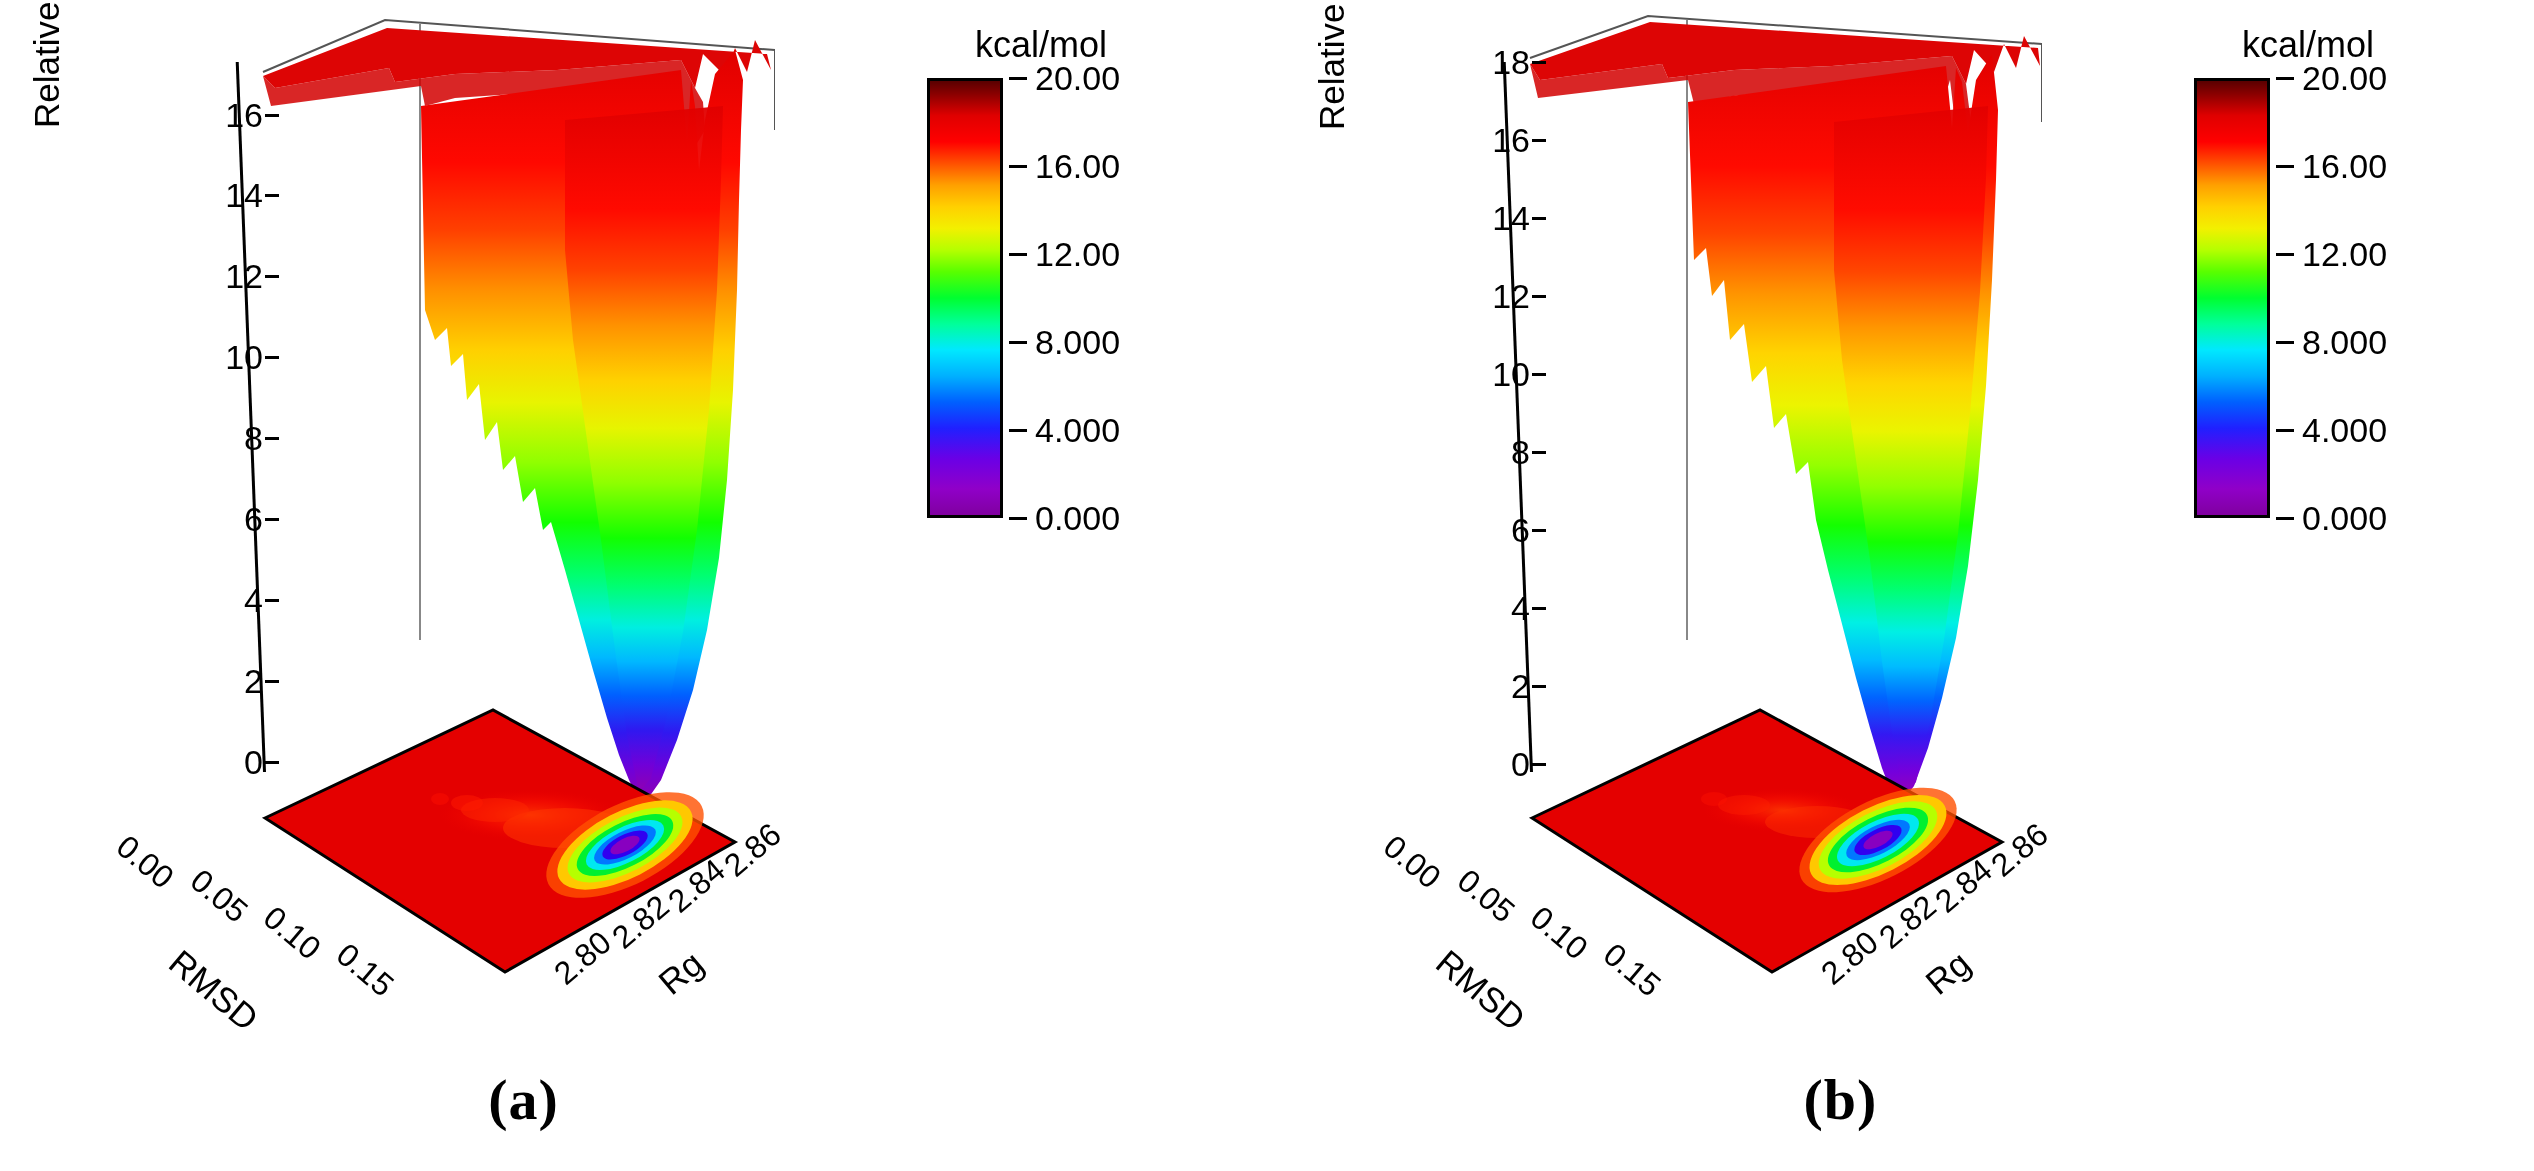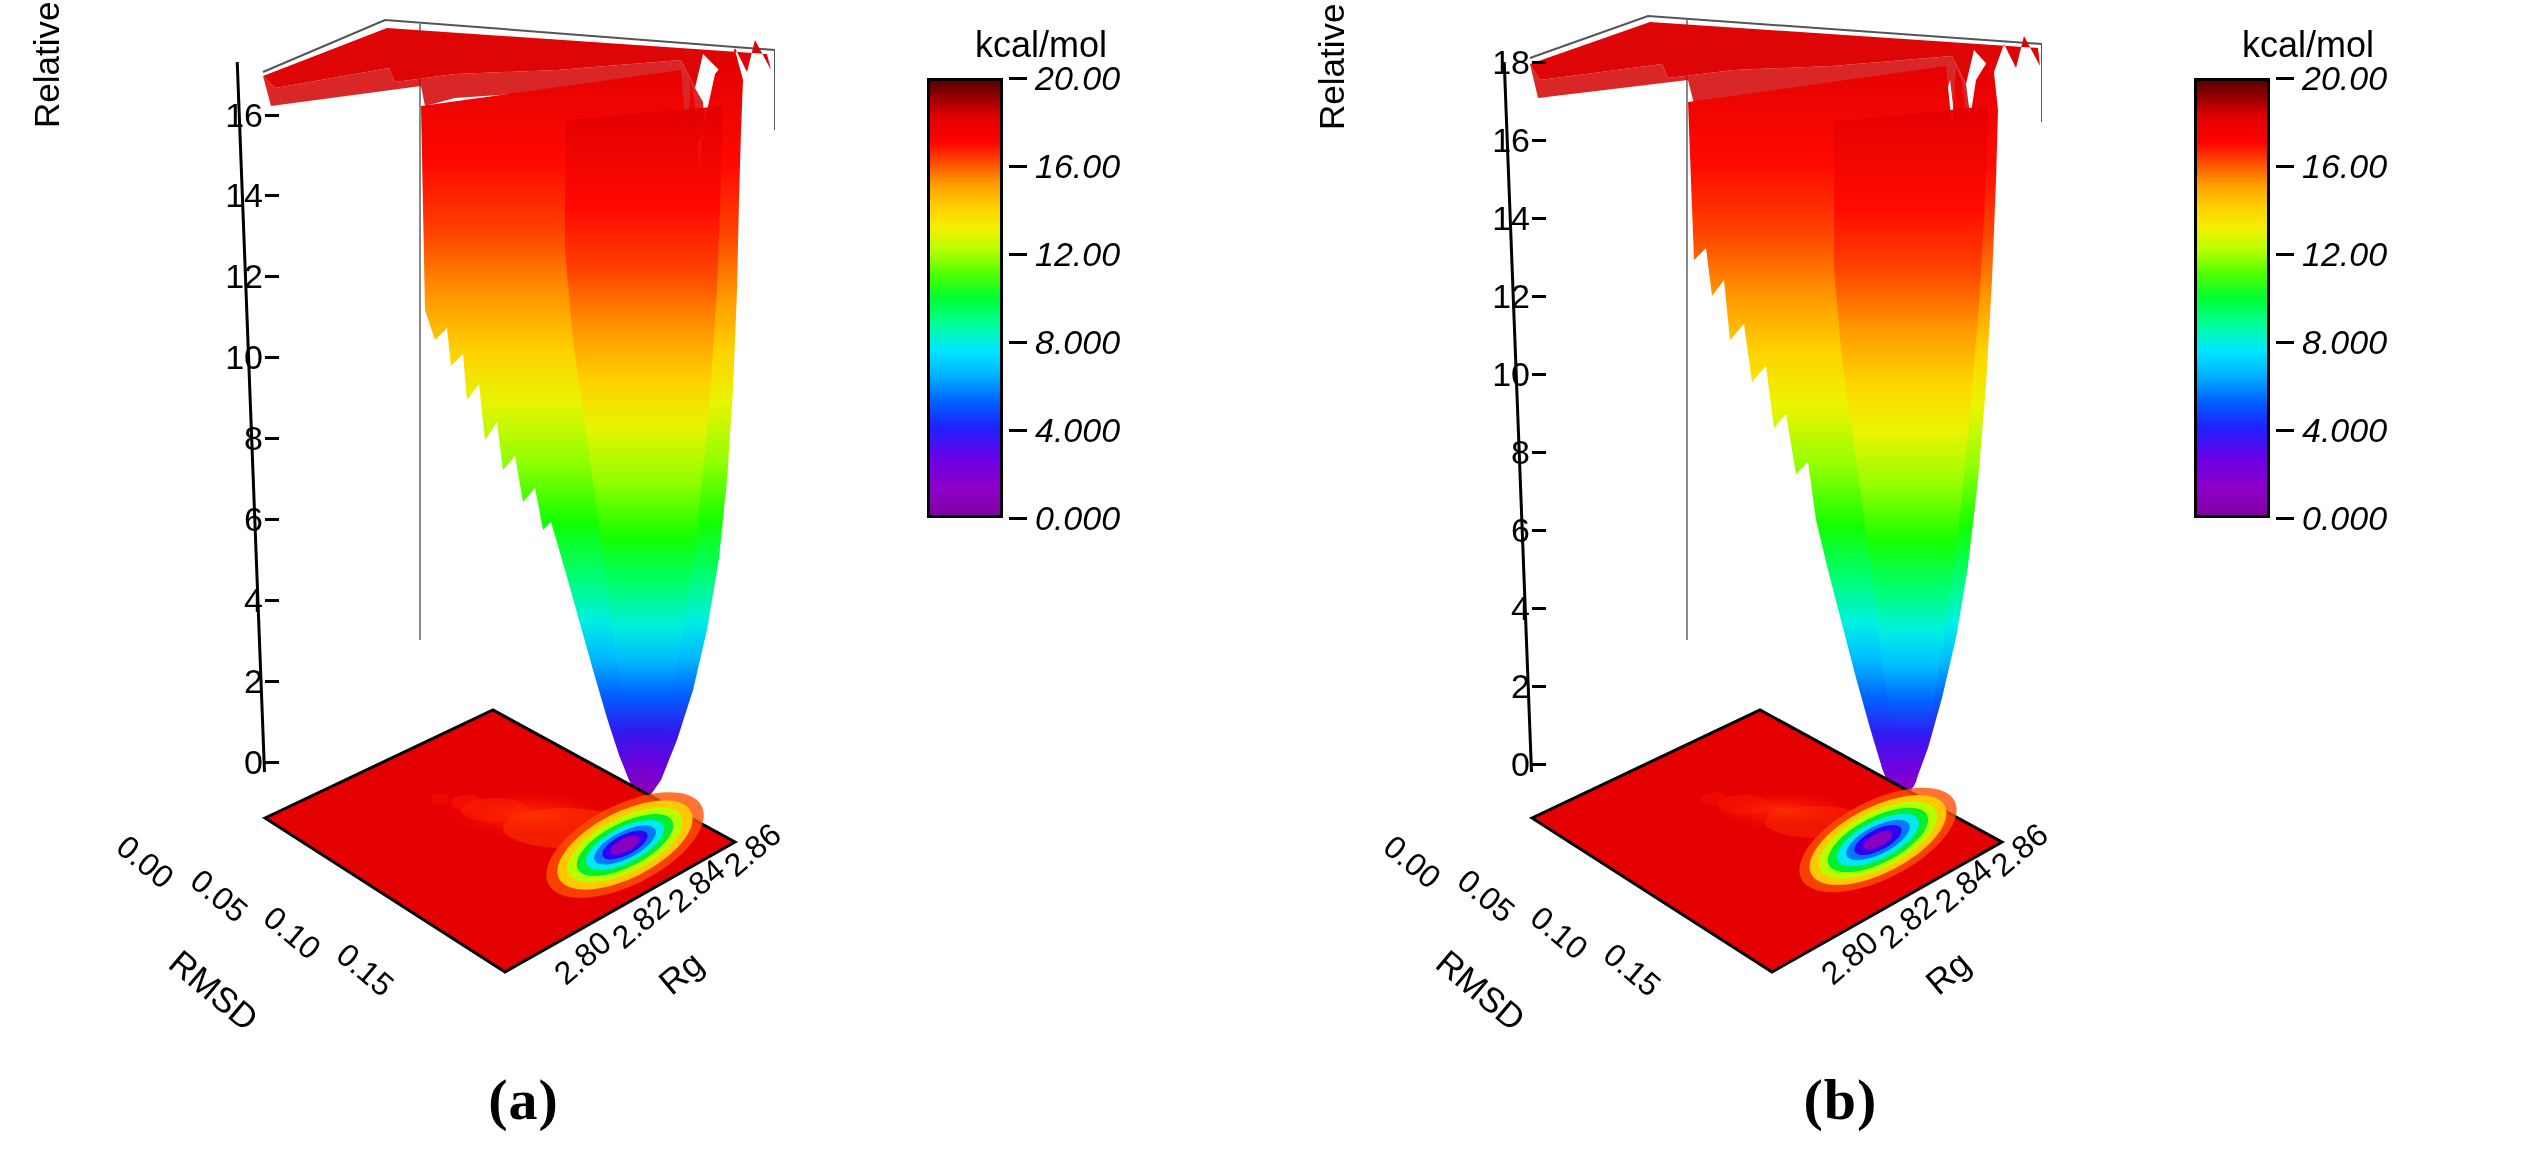--- a/index.html
+++ b/index.html
@@ -74,21 +74,21 @@
       #ffa000 76%,
       #ff5000 81%,
       #ff0000 86%,
       #e00000 92%,
       #8a0000 97%,
       #5a0000 100%);
   }
   .cbar-tick{
     position:absolute;left:104px;font-size:34px;color:#000;white-space:nowrap;
   }
-  .cbar-tick .lbl{display:inline-block;transform:translateY(-50%);padding-left:26px;font-style:italic;}
+  .cbar-tick .lbl{display:inline-block;transform:translateY(-50%);padding-left:26px;}
   .cbar-tick::before{
     content:"";position:absolute;left:0;top:-1px;width:18px;height:3px;background:#000;
   }
 
   
   .flabel{position:absolute;font-size:32px;color:#000;white-space:nowrap;}
   .flabel-left{transform:rotate(40deg);transform-origin:left top;}
   .flabel-right{transform:rotate(-40deg);transform-origin:left top;}
   .axis-name{position:absolute;font-size:35px;color:#000;white-space:nowrap;}
   .axis-name.left{transform:rotate(40deg);transform-origin:left top;}

